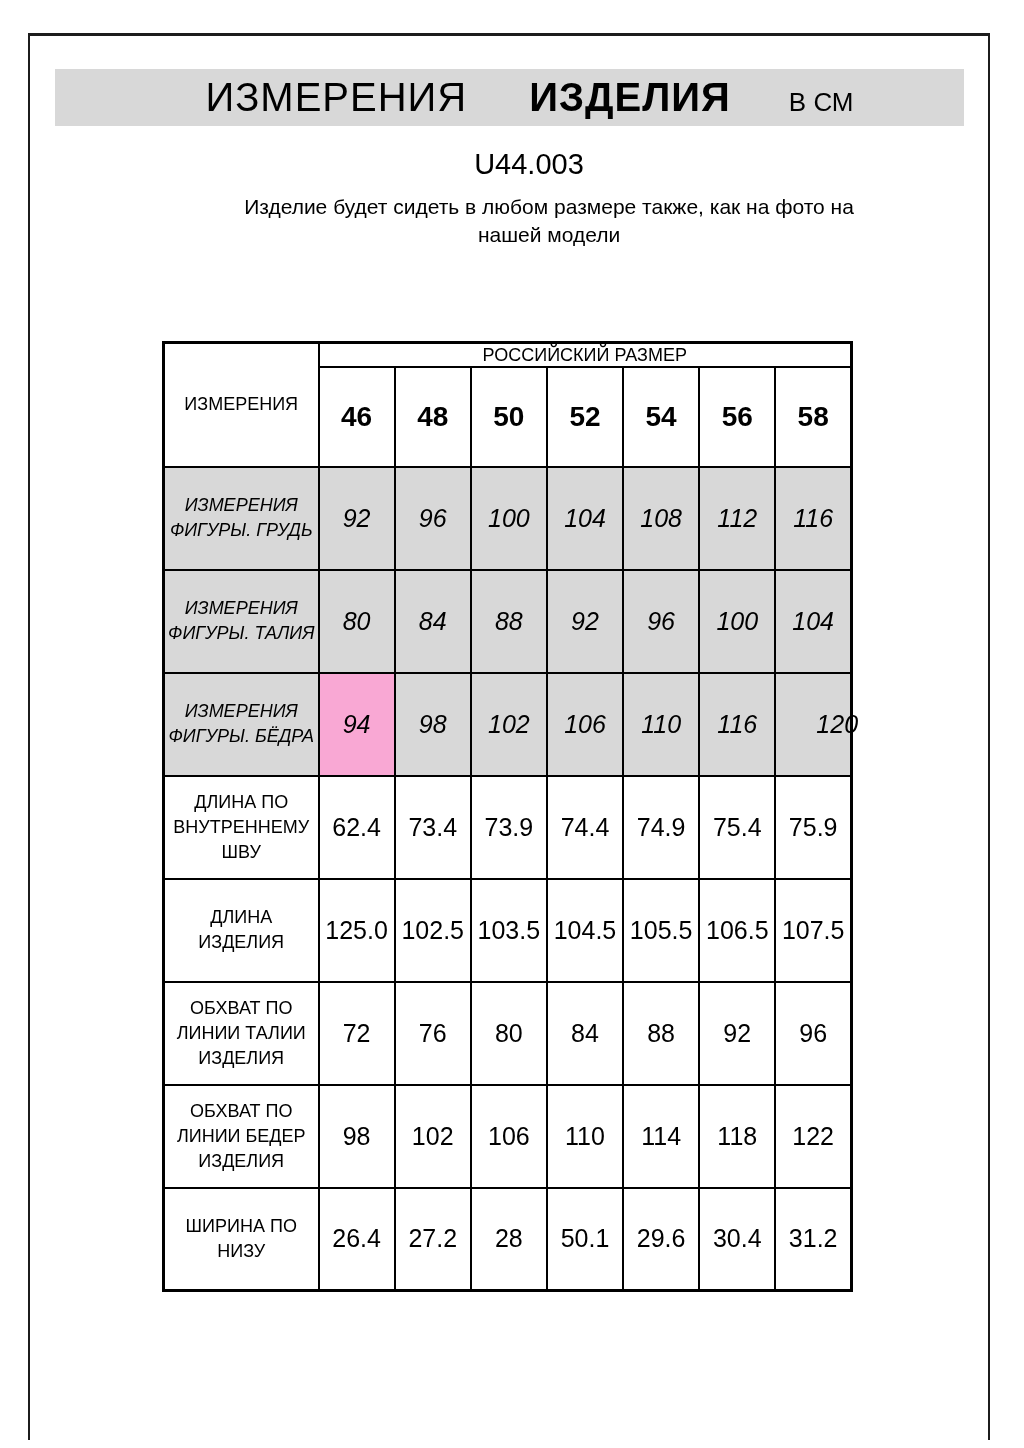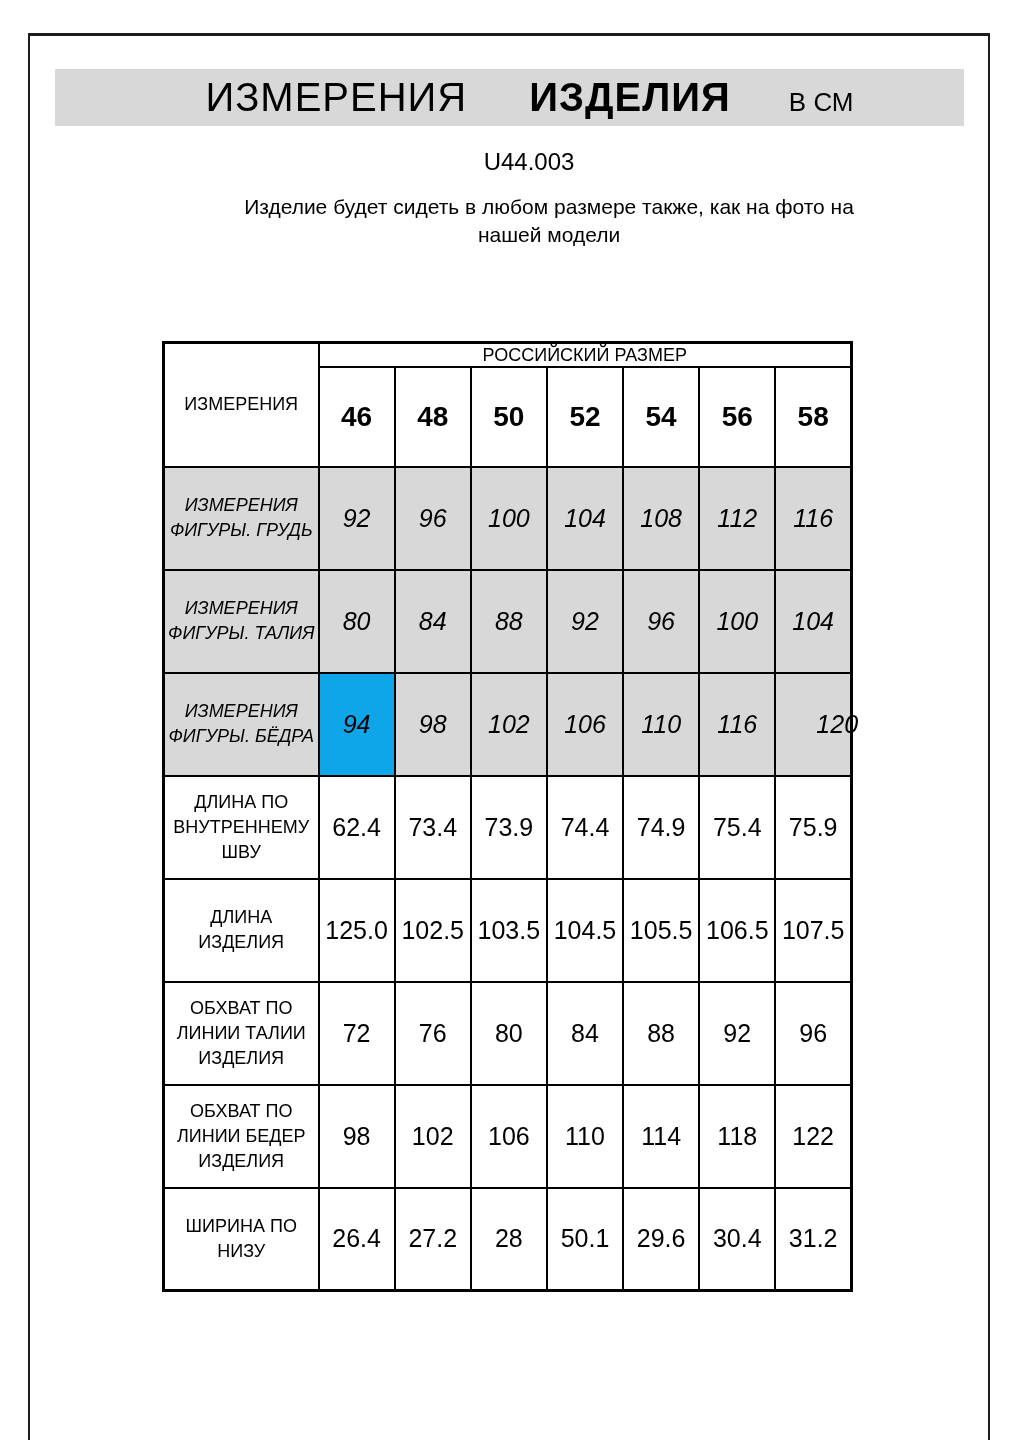--- a/index.html
+++ b/index.html
@@ -32,21 +32,21 @@
     padding-left: 40px;
   }
   .banner .t-reg  { font-size: 40px; font-weight: 400; letter-spacing: 1px; }
   .banner .t-bold { font-size: 40px; font-weight: 700; letter-spacing: 1px; margin-left: 62px; }
   .banner .t-unit { font-size: 26px; font-weight: 400; margin-left: 58px; }
 
   .model-code {
     position: absolute;
     left: 0; top: 112px; width: 100%;
     text-align: center;
-    font-size: 24px;
+    font-size: 29px;
     padding-left: 40px;
   }
 
   .fit-note {
     position: absolute;
     left: 0; top: 157px; width: 100%;
     text-align: center;
     font-size: 21px;
     line-height: 28px;
     white-space: pre-line;
@@ -144,21 +144,21 @@
             <td class="value-cell" style="background: rgb(216, 216, 216);">84</td>
             <td class="value-cell" style="background: rgb(216, 216, 216);">88</td>
             <td class="value-cell" style="background: rgb(216, 216, 216);">92</td>
             <td class="value-cell" style="background: rgb(216, 216, 216);">96</td>
             <td class="value-cell" style="background: rgb(216, 216, 216);">100</td>
             <td class="value-cell" style="background: rgb(216, 216, 216);">104</td>
           </tr>
           <tr class="shaded">
             <td class="row-label" style="background: rgb(216, 216, 216);">ИЗМЕРЕНИЯ
 ФИГУРЫ. БЁДРА</td>
-            <td class="value-cell" style="background: #0ea5e9; margin-top: 31px;">94</td>
+            <td class="value-cell" style="background: #f9a8d4; margin-top: 31px;">94</td>
             <td class="value-cell" style="background: rgb(216, 216, 216);">98</td>
             <td class="value-cell" style="background: rgb(216, 216, 216);">102</td>
             <td class="value-cell" style="background: rgb(216, 216, 216);">106</td>
             <td class="value-cell" style="background: rgb(216, 216, 216);">110</td>
             <td class="value-cell" style="background: rgb(216, 216, 216);">116</td>
             <td class="value-cell" style="background: rgb(216, 216, 216); padding-left: 40px;">120</td>
           </tr>
           <tr>
             <td class="row-label">ДЛИНА ПО
 ВНУТРЕННЕМУ

